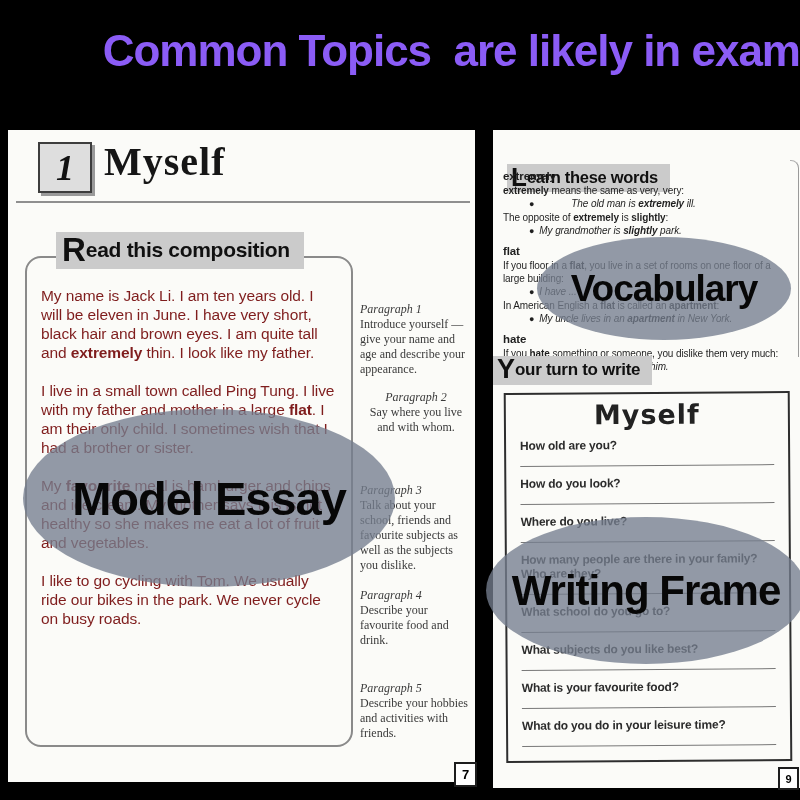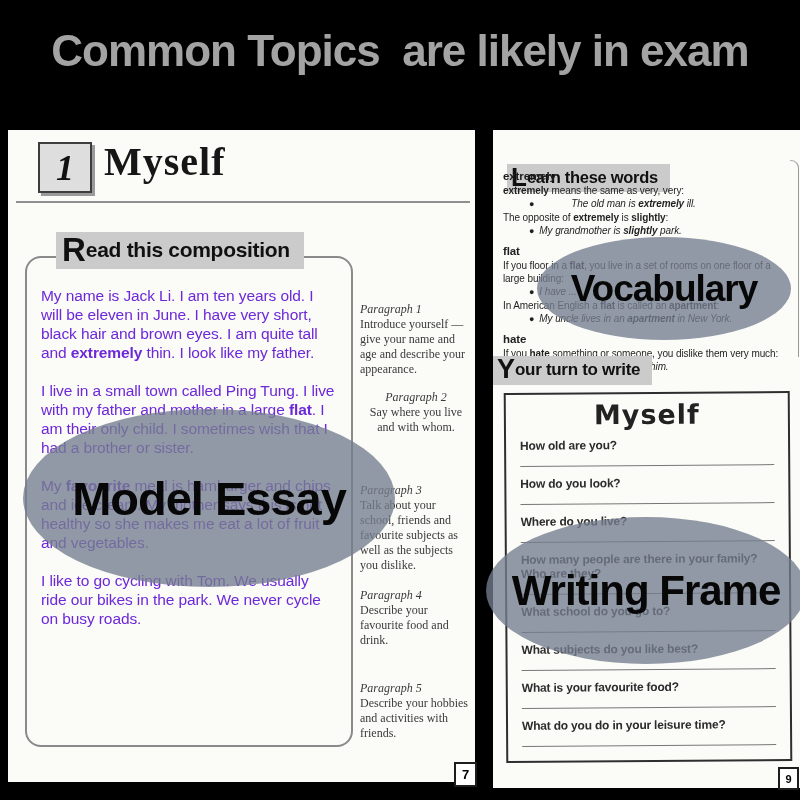--- a/index.html
+++ b/index.html
@@ -1,20 +1,20 @@
 <!DOCTYPE html>
 <html><head>
 <meta charset="utf-8">
 <style>
   html,body{margin:0;padding:0;width:800px;height:800px;background:#000;overflow:hidden;
             font-family:"Liberation Sans",sans-serif;}
   
   #banner{position:absolute;left:0;top:0;width:800px;height:130px;background:#000;}
-  #banner h1{margin:0;position:absolute;left:0;top:26px;width:800px;text-align:center;
-             color:#a3a3a3;font-size:44px;font-weight:800;letter-spacing:-1px;white-space:pre;}
+  #banner h1{margin:0;position:absolute;left:0;top:26px;width:800px;text-align:right;
+             color:#8b5cf6;font-size:44px;font-weight:800;letter-spacing:-1px;white-space:pre;}
   
   .page{position:absolute;background:#fbfbf8;color:#2e2e2e;}
   #left-page{left:8px;top:130px;width:467px;height:652px;}
   #right-page{left:493px;top:130px;width:307px;height:658px;}
   
   #chapter-box{position:absolute;left:30px;top:12px;width:50px;height:47px;background:#dedede;
                border:2px solid #3d3d3d;box-shadow:3px 3px 0 #9a9a9a;
                display:flex;align-items:center;justify-content:center;}
   #chapter-box span{font-family:"Liberation Serif",serif;font-style:italic;font-weight:bold;
                     font-size:36px;color:#111;line-height:1;}
@@ -24,21 +24,21 @@
   
   .hl-heading{background:#cbcbcb;color:#101010;font-weight:bold;white-space:nowrap;
               padding:1px 14px 3px 6px;line-height:1;}
   .hl-heading .init{font-size:33px;vertical-align:-4px;}
   .hl-heading .rest{font-size:21px;letter-spacing:-0.3px;}
   #read-heading{position:absolute;left:48px;top:102px;z-index:3;}
   
   #essay-box{position:absolute;left:17px;top:126px;width:324px;height:487px;
              border:2px solid #8a8a8a;border-radius:16px;z-index:1;}
   #essay-paragraphs{position:absolute;left:14px;top:28px;width:296px;
-                    font-size:15.5px;line-height:19px;color:#6d28d9;letter-spacing:-0.1px;}
+                    font-size:15.5px;line-height:19px;color:#7f1d1d;letter-spacing:-0.1px;}
   .essay-p{margin:0 0 19px 0;}
   
   #notes-col{position:absolute;left:352px;top:0;width:114px;height:100%;
              font-family:"Liberation Serif",serif;font-size:12px;line-height:15px;color:#3a3a3a;}
   .note{position:absolute;left:0;width:112px;}
   .note:nth-child(1){top:172px;font-family:Liberation Serif, serif;} .note:nth-child(2){top:260px;text-align:center;}
   .note:nth-child(3){top:353px;} .note:nth-child(4){top:458px;}
   .note:nth-child(5){top:551px;}
   .note-label{font-style:italic;display:block;}
   

